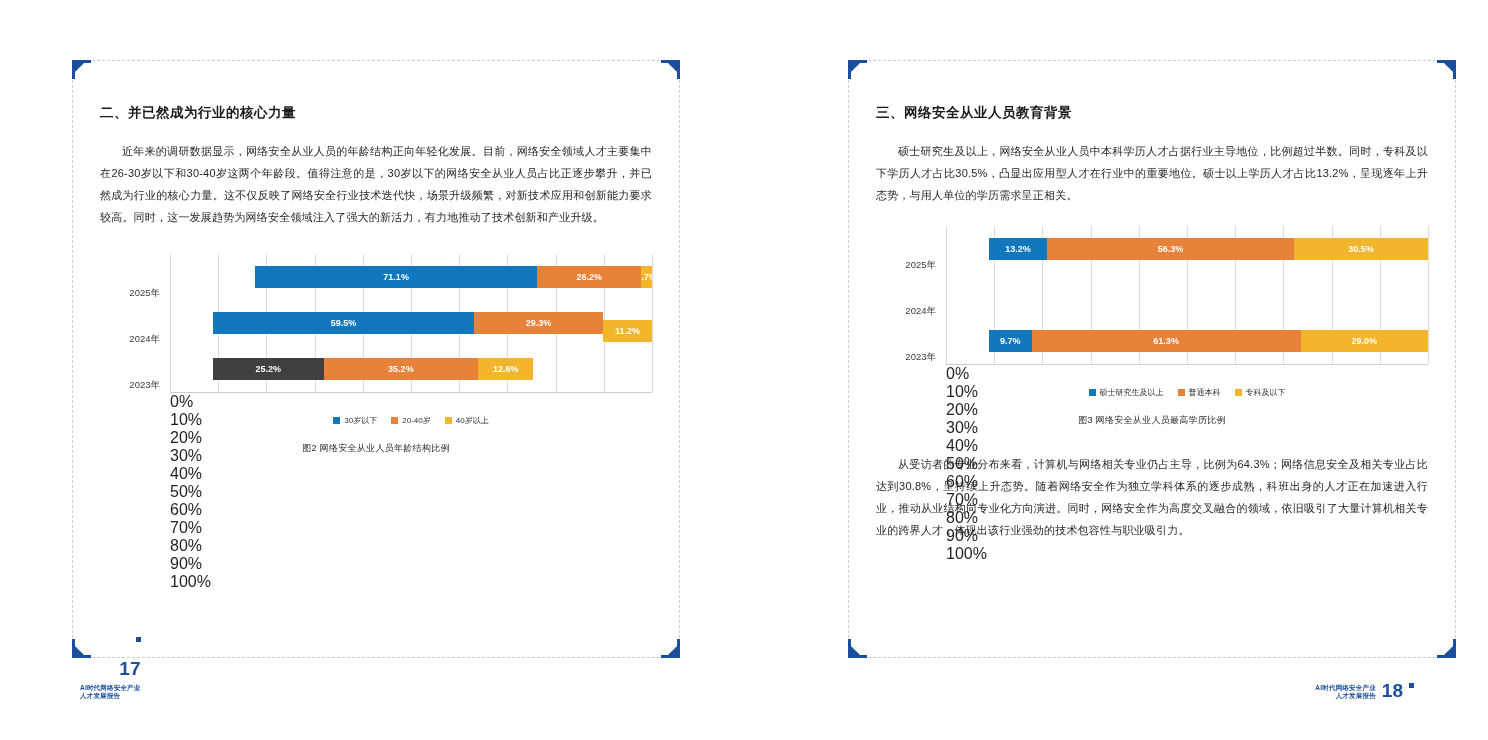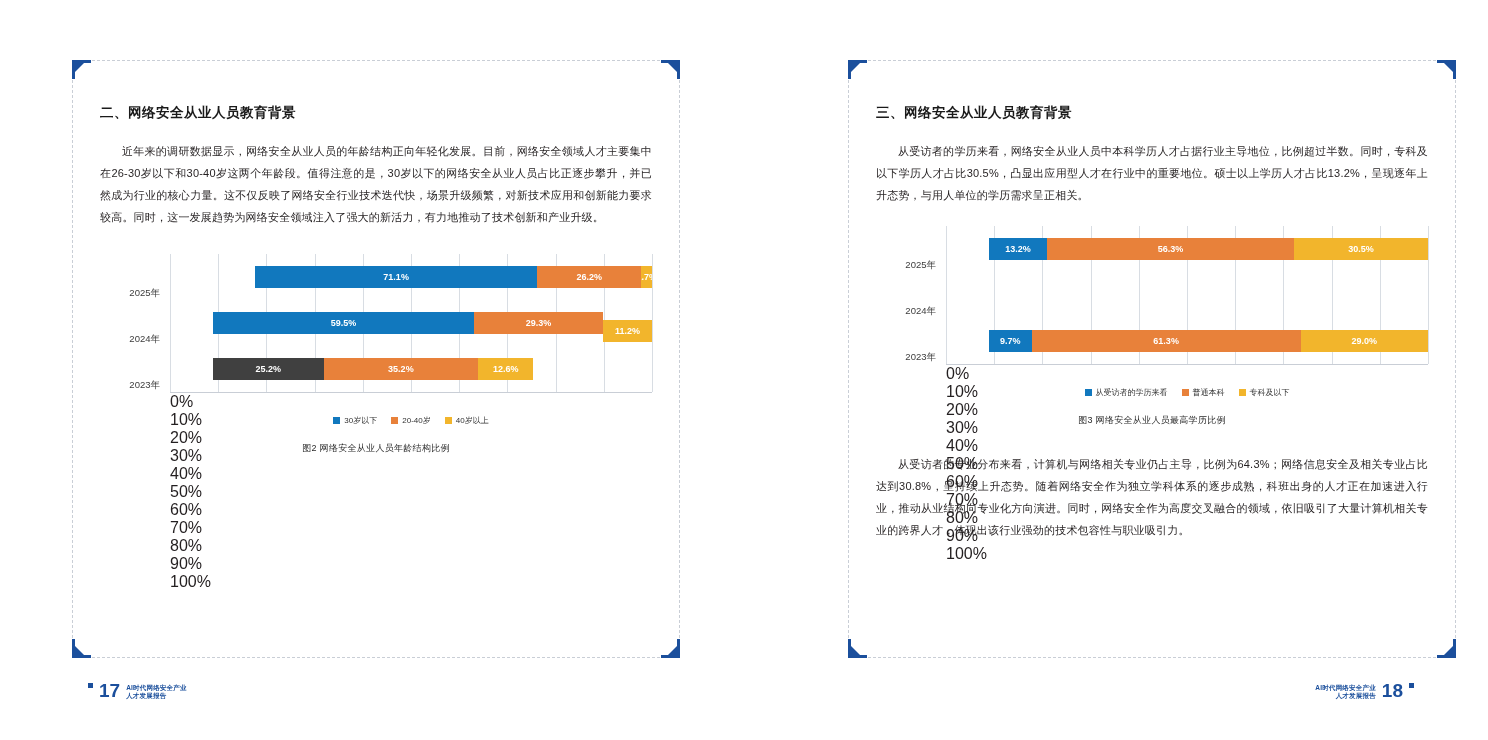--- a/index.html
+++ b/index.html
@@ -176,21 +176,21 @@
   }
 
   
   .footer {
     position: absolute;
     bottom: 40px;
     display: flex;
     align-items: flex-end;
     gap: 6px;
   }
-  .footer-left { left: 80px; }
+  .footer-left { left: 72px; flex-direction: column; }
   .footer-right { right: 66px; }
   .pg-num {
     font-size: 19px;
     font-weight: bold;
     color: #1b4f9c;
     line-height: 18px;
   }
   .pg-title {
     font-size: 6.5px;
     font-weight: bold;
@@ -217,21 +217,21 @@
       <span class="corner tr"></span>
       <span class="corner bl"></span>
       <span class="corner br"></span>
       <span class="corner-tri tri-tl"></span>
       <span class="corner-tri tri-tr"></span>
       <span class="corner-tri tri-bl"></span>
       <span class="corner-tri tri-br"></span>
     </div>
 
     <div class="content">
-      <div class="sec-title">二、网络安全从业人员教育背景</div>
+      <div class="sec-title">二、并已然成为行业的核心力量</div>
       <p class="body">近年来的调研数据显示，网络安全从业人员的年龄结构正向年轻化发展。目前，网络安全领域人才主要集中在26-30岁以下和30-40岁这两个年龄段。值得注意的是，30岁以下的网络安全从业人员占比正逐步攀升，并已然成为行业的核心力量。这不仅反映了网络安全行业技术迭代快，场景升级频繁，对新技术应用和创新能力要求较高。同时，这一发展趋势为网络安全领域注入了强大的新活力，有力地推动了技术创新和产业升级。</p>
 
       <div class="chart-wrap">
         <div class="chart" id="chart0">
             <div style="position: relative;">
               <div class="gridlines" style="bottom: 0px;">
                 <div class="gl" style="left: 0%;"></div>
                 <div class="gl" style="left: 10%;"></div>
                 <div class="gl" style="left: 20%;"></div>
                 <div class="gl" style="left: 30%;"></div>
@@ -325,21 +325,21 @@
       <span class="corner bl"></span>
       <span class="corner br"></span>
       <span class="corner-tri tri-tl"></span>
       <span class="corner-tri tri-tr"></span>
       <span class="corner-tri tri-bl"></span>
       <span class="corner-tri tri-br"></span>
     </div>
 
     <div class="content">
       <div class="sec-title">三、网络安全从业人员教育背景</div>
-      <p class="body">从受访者的学历来看，网络安全从业人员中本科学历人才占据行业主导地位，比例超过半数。同时，专科及以下学历人才占比30.5%，凸显出应用型人才在行业中的重要地位。硕士以上学历人才占比13.2%，呈现逐年上升态势，与用人单位的学历需求呈正相关。</p>
+      <p class="body">硕士研究生及以上，网络安全从业人员中本科学历人才占据行业主导地位，比例超过半数。同时，专科及以下学历人才占比30.5%，凸显出应用型人才在行业中的重要地位。硕士以上学历人才占比13.2%，呈现逐年上升态势，与用人单位的学历需求呈正相关。</p>
 
       <div class="chart-wrap tight">
         <div class="chart" id="chart1">
             <div style="position: relative;">
               <div class="gridlines" style="bottom: 0px;">
                 <div class="gl" style="left: 0%;"></div>
                 <div class="gl" style="left: 10%;"></div>
                 <div class="gl" style="left: 20%;"></div>
                 <div class="gl" style="left: 30%;"></div>
                 <div class="gl" style="left: 40%;"></div>
@@ -385,21 +385,21 @@
               <div class="tick" style="left: 50%; top: 3px;">50%</div>
               <div class="tick" style="left: 60%; top: 3px;">60%</div>
               <div class="tick" style="left: 70%; top: 3px;">70%</div>
               <div class="tick" style="left: 80%; top: 3px;">80%</div>
               <div class="tick" style="left: 90%; top: 3px;">90%</div>
               <div class="tick" style="left: 100%; top: 3px;">100%</div>
             </div>
             <div class="legend">
               <div class="item">
                 <span class="swatch" style="background: rgb(17, 120, 190);"></span>
-                <span>从受访者的学历来看</span>
+                <span>硕士研究生及以上</span>
               </div>
               <div class="item">
                 <span class="swatch" style="background: rgb(232, 129, 58);"></span>
                 <span>普通本科</span>
               </div>
               <div class="item">
                 <span class="swatch" style="background: rgb(242, 181, 44);"></span>
                 <span>专科及以下</span>
               </div>
             </div>

